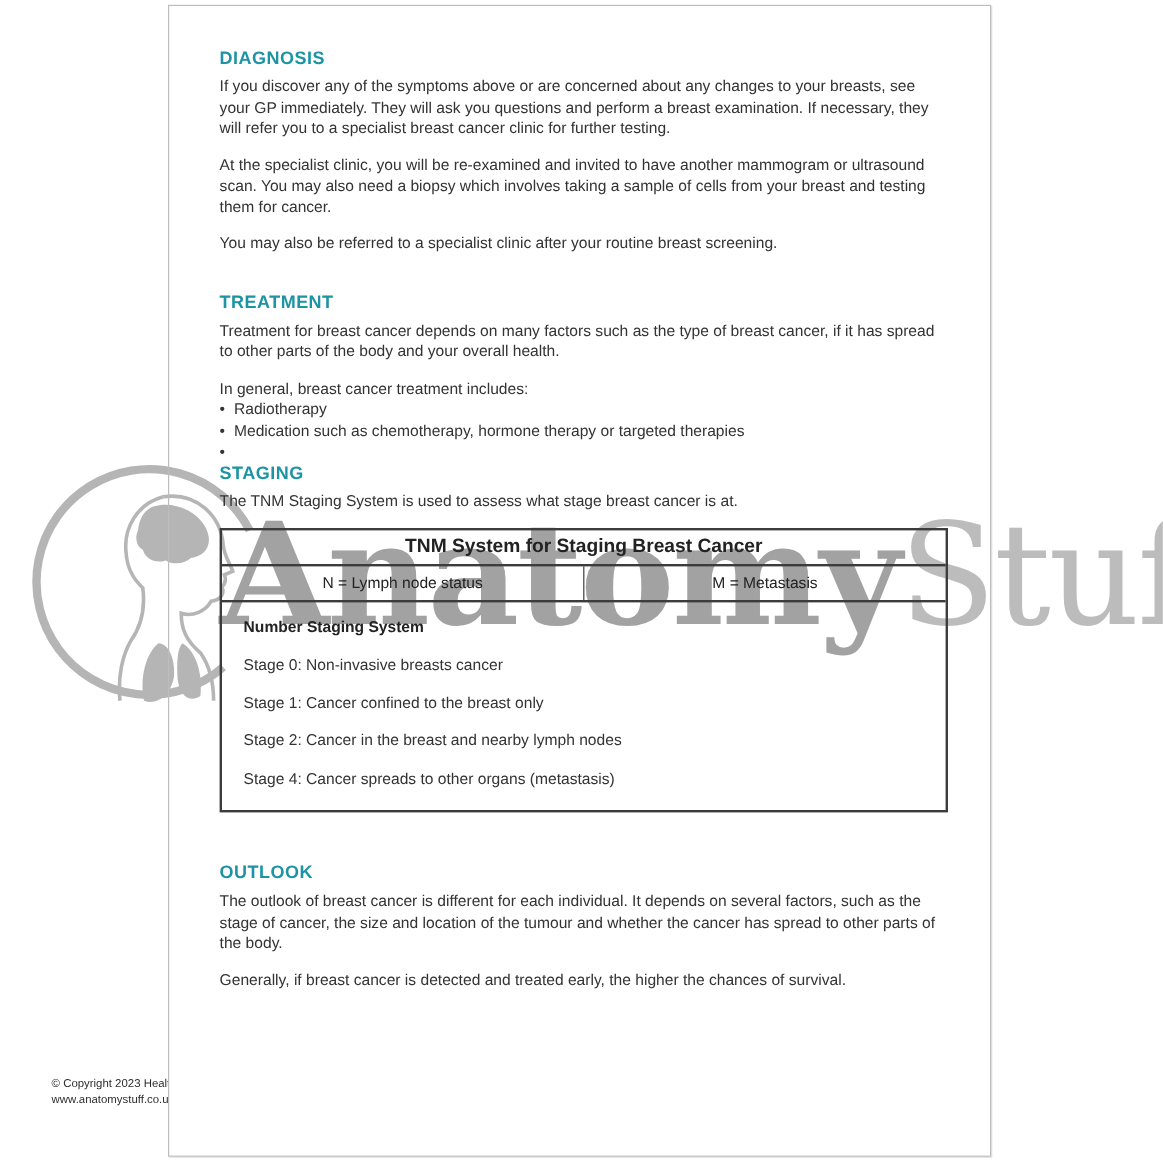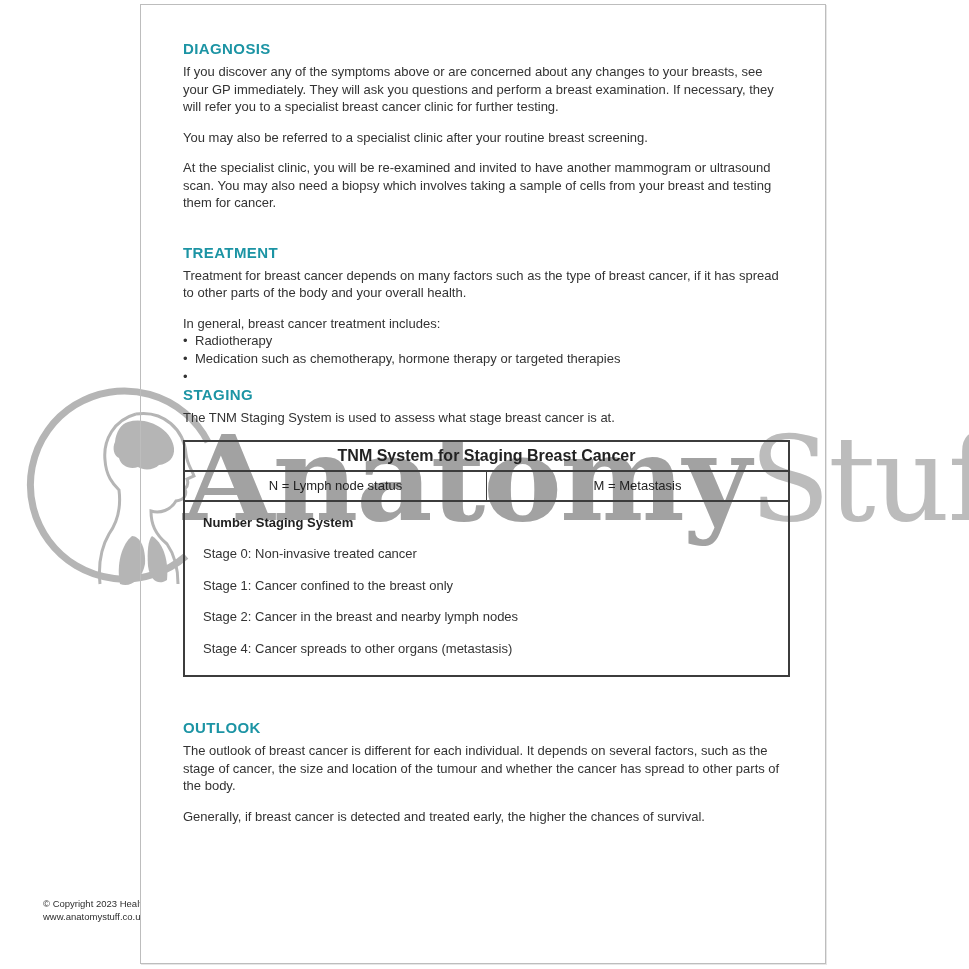--- a/index.html
+++ b/index.html
@@ -100,22 +100,22 @@
 <div class="watermark-text">
   <span class="wm-dark">Anatomy</span><span class="wm-light">Stuff</span>
 </div>
 
 <div class="page-border"></div>
 
 <div class="content">
 
   <h2 class="sec-heading h-diagnosis">DIAGNOSIS</h2>
   <p>If you discover any of the symptoms above or are concerned about any changes to your breasts, see your GP immediately. They will ask you questions and perform a breast examination. If necessary, they will refer you to a specialist breast cancer clinic for further testing.</p>
+  <p class="para-gap">At the specialist clinic, you will be re-examined and invited to have another mammogram or ultrasound scan. You may also need a biopsy which involves taking a sample of cells from your breast and testing them for cancer.</p>
   <p class="para-gap">You may also be referred to a specialist clinic after your routine breast screening.</p>
-  <p class="para-gap">At the specialist clinic, you will be re-examined and invited to have another mammogram or ultrasound scan. You may also need a biopsy which involves taking a sample of cells from your breast and testing them for cancer.</p>
 
   <h2 class="sec-heading h-treatment">TREATMENT</h2>
   <p>Treatment for breast cancer depends on many factors such as the type of breast cancer, if it has spread to other parts of the body and your overall health.</p>
   <p class="para-gap">In general, breast cancer treatment includes:</p>
   <div class="bullet-list">
     <div class="bullet-row">
       <span class="bullet-marker">•</span>
       <span>Radiotherapy</span>
     </div>
     <div class="bullet-row">
@@ -131,21 +131,21 @@
   <p>The TNM Staging System is used to assess what stage breast cancer is at.</p>
 
   <div class="tnm-table">
     <div class="tnm-title-row">TNM System for Staging Breast Cancer</div>
     <div class="tnm-cols">
       <div class="tnm-col">N = Lymph node status</div>
       <div class="tnm-col">M = Metastasis</div>
     </div>
     <div class="tnm-body">
       <div class="tnm-body-title">Number Staging System</div>
-      <div class="stage-line">Stage 0: Non-invasive treated cancer</div>
+      <div class="stage-line">Stage 0: Non-invasive breasts cancer</div>
       <div class="stage-line">Stage 1: Cancer confined to the breast only</div>
       <div class="stage-line">Stage 2: Cancer in the breast and nearby lymph nodes</div>
       <div class="stage-line">Stage 4: Cancer spreads to other organs (metastasis)</div>
     </div>
   </div>
 
   <h2 class="sec-heading h-outlook">OUTLOOK</h2>
   <p>The outlook of breast cancer is different for each individual. It depends on several factors, such as the stage of cancer, the size and location of the tumour and whether the cancer has spread to other parts of the body.</p>
   <p class="para-gap">Generally, if breast cancer is detected and treated early, the higher the chances of survival.</p>
 </div>

